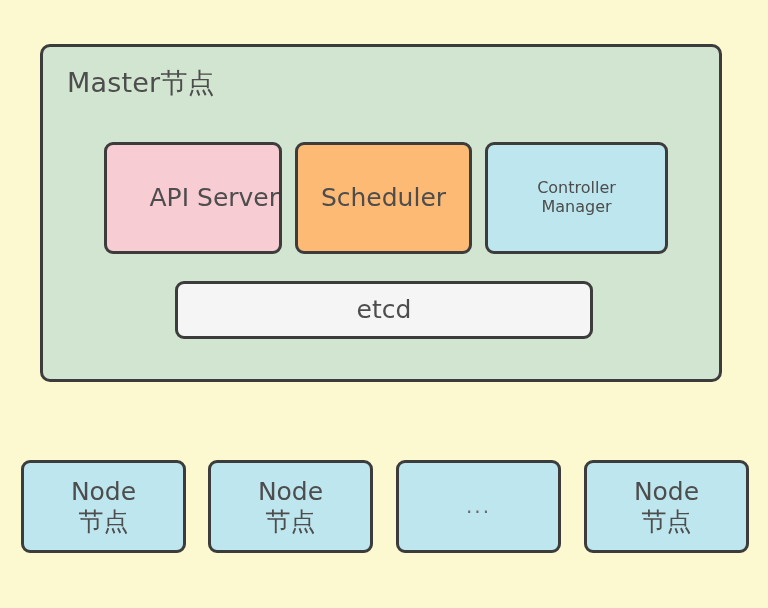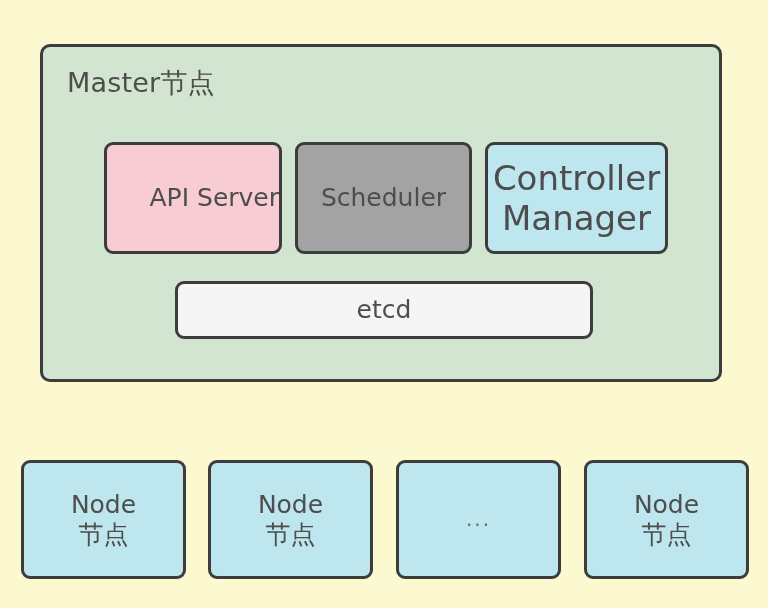--- a/index.html
+++ b/index.html
@@ -66,31 +66,31 @@
     background: #f7ccd3;
     font-size: 25px;
     justify-content: flex-end;
   }
 
   #scheduler-box {
     left: 295px;
     top: 142px;
     width: 177px;
     height: 112px;
-    background: #a3a3a3;
+    background: #fdba74;
     font-size: 25px;
   }
 
   #controller-manager-box {
     left: 485px;
     top: 142px;
     width: 183px;
     height: 112px;
     background: #bee6ee;
-    font-size: 34px;
+    font-size: 16px;
   }
 
   #etcd-box {
     left: 175px;
     top: 281px;
     width: 418px;
     height: 58px;
     background: #f5f5f5;
     font-size: 25px;
     justify-content: center;
@@ -102,21 +102,21 @@
     left: 21px;
     top: 460px;
     width: 729px;
     height: 119px;
   }
 
   .node-box {
     position: absolute;
     top: 0;
     width: 165px;
-    height: 119px;
+    height: 93px;
     background: #bee6ee;
     font-size: 25px;
   }
 
   .node-box.pos-0 { left: 0px; }
   .node-box.pos-1 { left: 187px; }
   .node-box.pos-2 { left: 375px; }
   .node-box.pos-3 { left: 563px; }
 
   .node-box.ellipsis {

